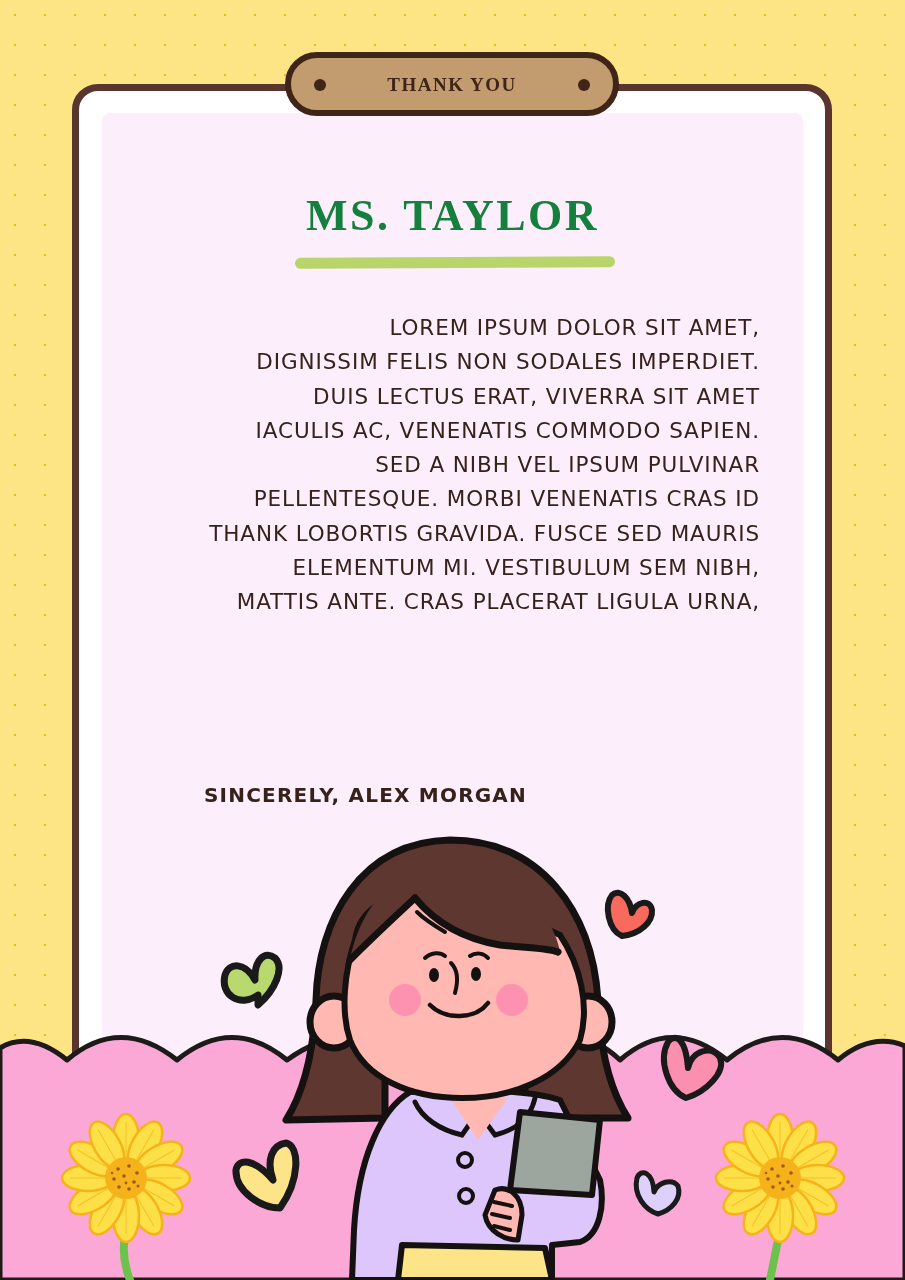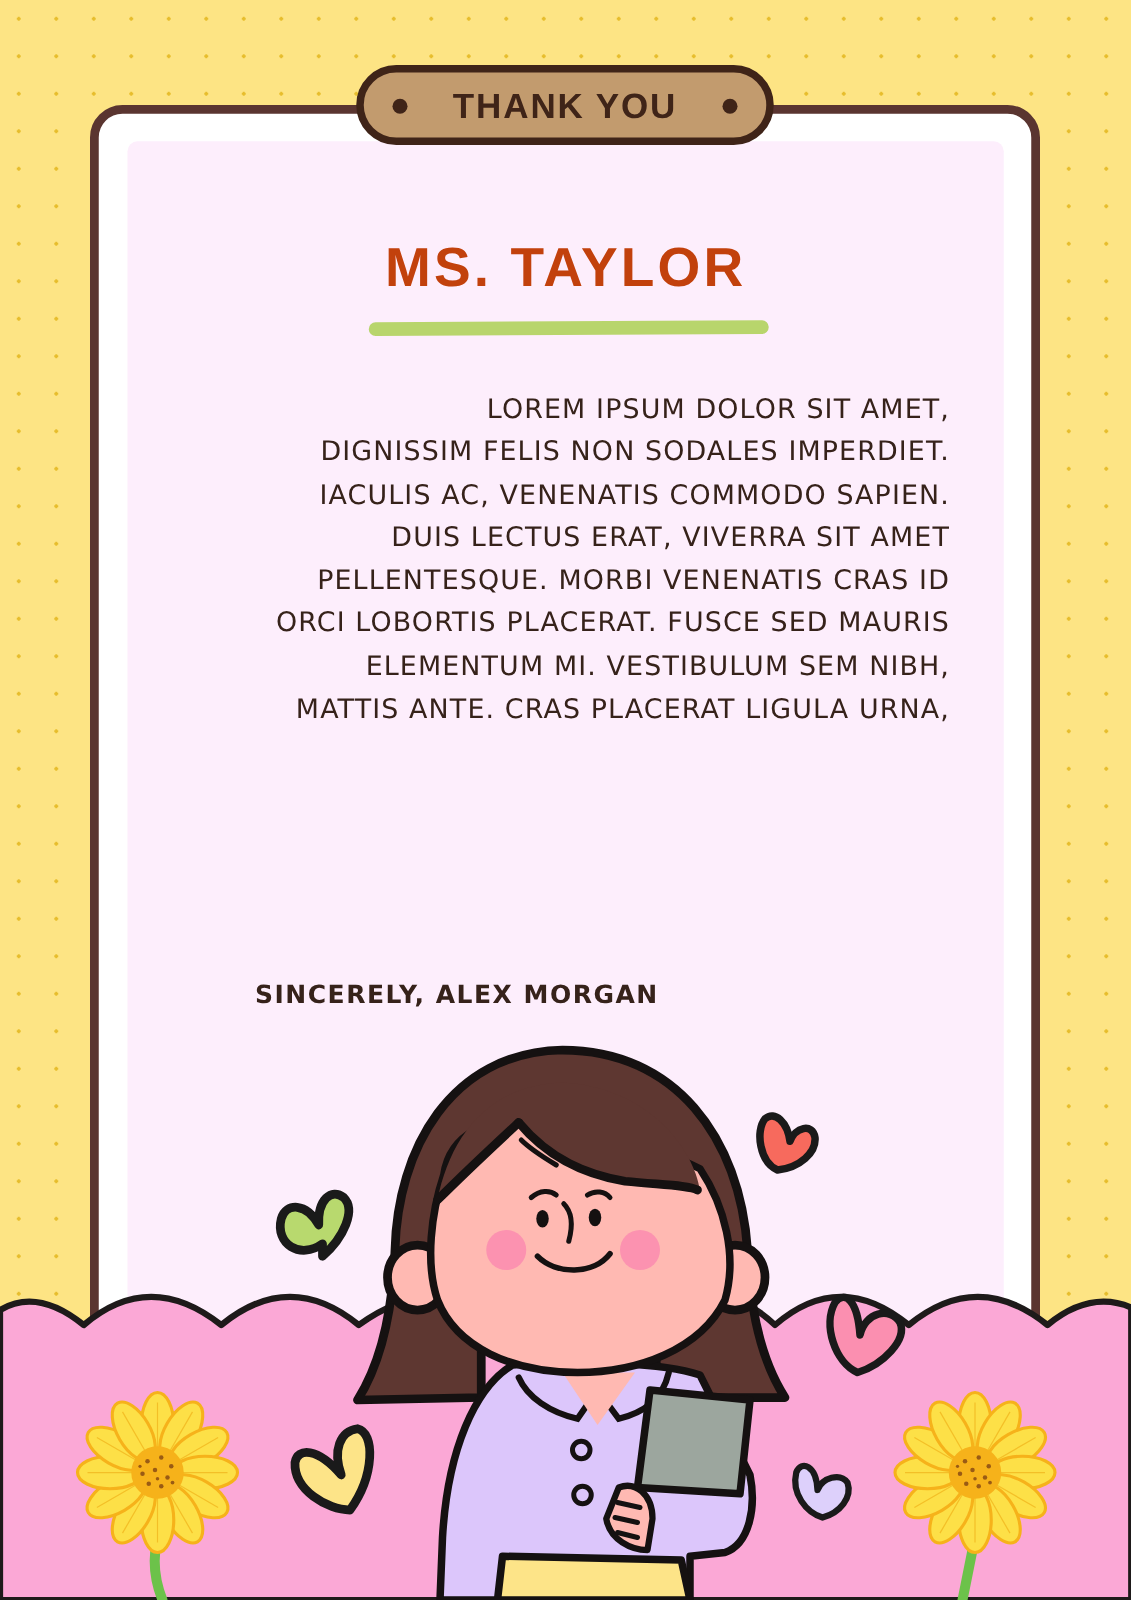--- a/index.html
+++ b/index.html
@@ -24,27 +24,27 @@
     background: #c29b6e; border: 6px solid #3f2418; border-radius: 32px;
     display: flex; align-items: center; justify-content: center; z-index: 3;
   }
   .badge .dot {
     position: absolute; top: 21px; width: 12px; height: 12px; border-radius: 50%;
     background: #3f2418;
   }
   .badge .dot.l { left: 23px; }
   .badge .dot.r { right: 23px; }
   .badge-text {
-    font-family: Liberation Sans, sans-serif; font-weight: bold; font-size: 28px;
+    font-family: Liberation Serif, serif; font-weight: bold; font-size: 19px;
     color: #3f2418; letter-spacing: 1.5px; margin-top: 2px;
   }
   .title {
     position: absolute; left: 0; width: 905px; top: 190px; text-align: center;
-    font-family: Liberation Sans, sans-serif; font-weight: bold; font-size: 44px;
-    color: #c2410c; letter-spacing: 2.5px; z-index: 2;
+    font-family: Liberation Serif, serif; font-weight: bold; font-size: 44px;
+    color: #15803d; letter-spacing: 2.5px; z-index: 2;
   }
   .underline {
     position: absolute; left: 295px; top: 257px; width: 320px; height: 11px;
     background: #b8d56c; border-radius: 6px; z-index: 2;
     transform: rotate(-0.3deg);
   }
   .body-text {
     position: absolute; left: 150px; width: 610px; top: 311px; text-align: right;
     font-family: "DejaVu Sans", sans-serif; font-size: 21.5px; line-height: 34.3px;
     color: #36221a; letter-spacing: 0.9px; z-index: 2;
@@ -68,24 +68,25 @@
   <span class="badge-text">THANK YOU</span>
   <span class="dot r"></span>
 </div>
 
 <div class="title">MS. TAYLOR</div>
 <div class="underline"></div>
 
 <div class="body-text">
   <span>LOREM IPSUM DOLOR SIT AMET,</span>
   <span>DIGNISSIM FELIS NON SODALES IMPERDIET.</span>
+  <span>DUIS LECTUS ERAT, VIVERRA SIT AMET</span>
   <span>IACULIS AC, VENENATIS COMMODO SAPIEN.</span>
-  <span>DUIS LECTUS ERAT, VIVERRA SIT AMET</span>
+  <span>SED A NIBH VEL IPSUM PULVINAR</span>
   <span>PELLENTESQUE. MORBI VENENATIS CRAS ID</span>
-  <span>ORCI LOBORTIS PLACERAT. FUSCE SED MAURIS</span>
+  <span>THANK LOBORTIS GRAVIDA. FUSCE SED MAURIS</span>
   <span>ELEMENTUM MI. VESTIBULUM SEM NIBH,</span>
   <span>MATTIS ANTE. CRAS PLACERAT LIGULA URNA,</span>
 </div>
 
 <div class="signoff">SINCERELY, ALEX MORGAN</div>
 
 <svg class="art" width="905" height="1280" viewBox="0 0 905 1280" xmlns="http://www.w3.org/2000/svg">
   <defs>
     <g id="petal">
       <ellipse cx="0" cy="-38" rx="13" ry="26" fill="#fde047" stroke="#f6b21a" stroke-width="2.5"></ellipse>

